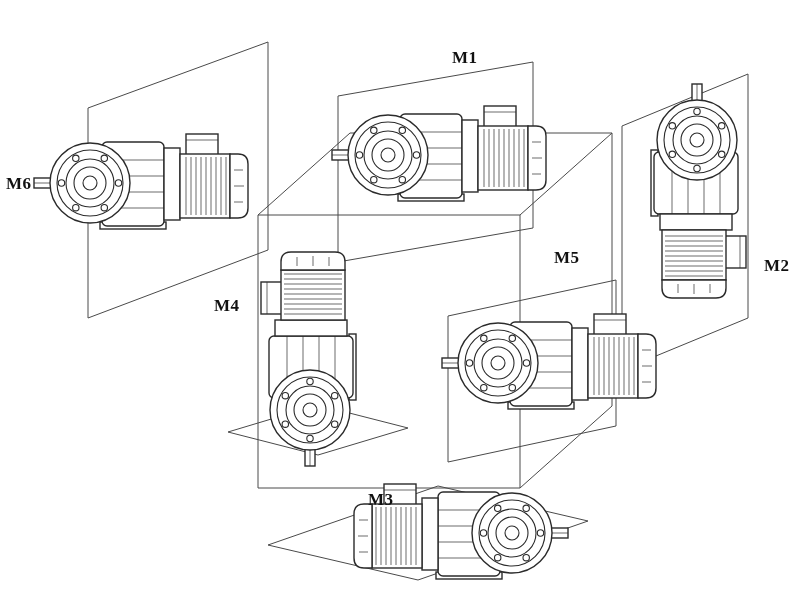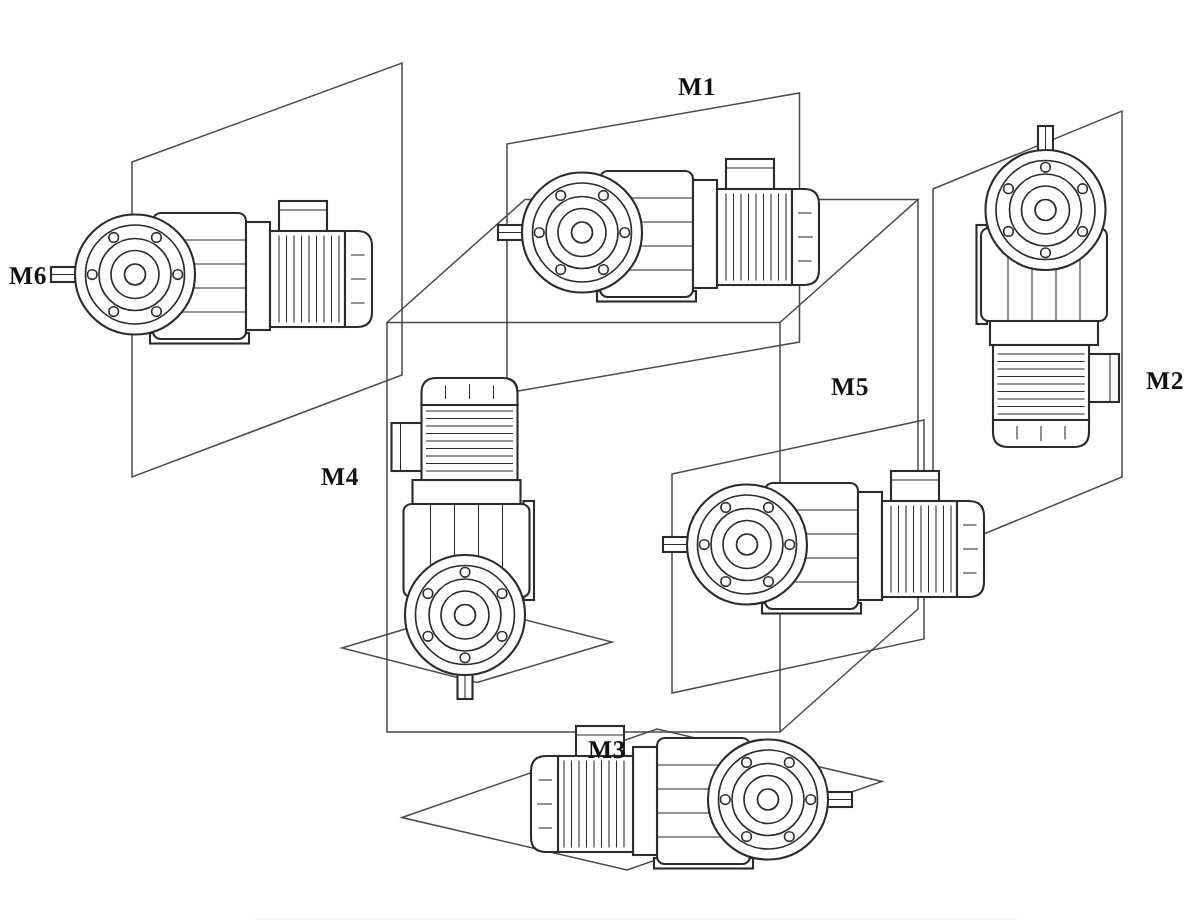--- a/index.html
+++ b/index.html
@@ -25,23 +25,23 @@
   .frame{fill:none;stroke:var(--frame);stroke-width:1;}
   .label{
     position:absolute;
     font-weight:bold;
     font-size:17px;
     color:#111;
     letter-spacing:0.5px;
     user-select:none;
   }
   .lbl-m1{left:452px;top:48px;}
-  .lbl-m2{left:764px;top:244px;}
-  .lbl-m3{left:368px;top:490px;margin-left:24px;}
-  .lbl-m4{left:214px;top:308px;}
+  .lbl-m2{left:764px;top:256px;}
+  .lbl-m3{left:368px;top:490px;}
+  .lbl-m4{left:214px;top:296px;}
   .lbl-m5{left:554px;top:248px;}
   .lbl-m6{left:6px;top:174px;font-family:Liberation Serif, serif;}
 </style>
 </head>
 <body>
 
 <div class="stage">
 
   <svg width="800" height="613" viewBox="0 0 800 613">
 

